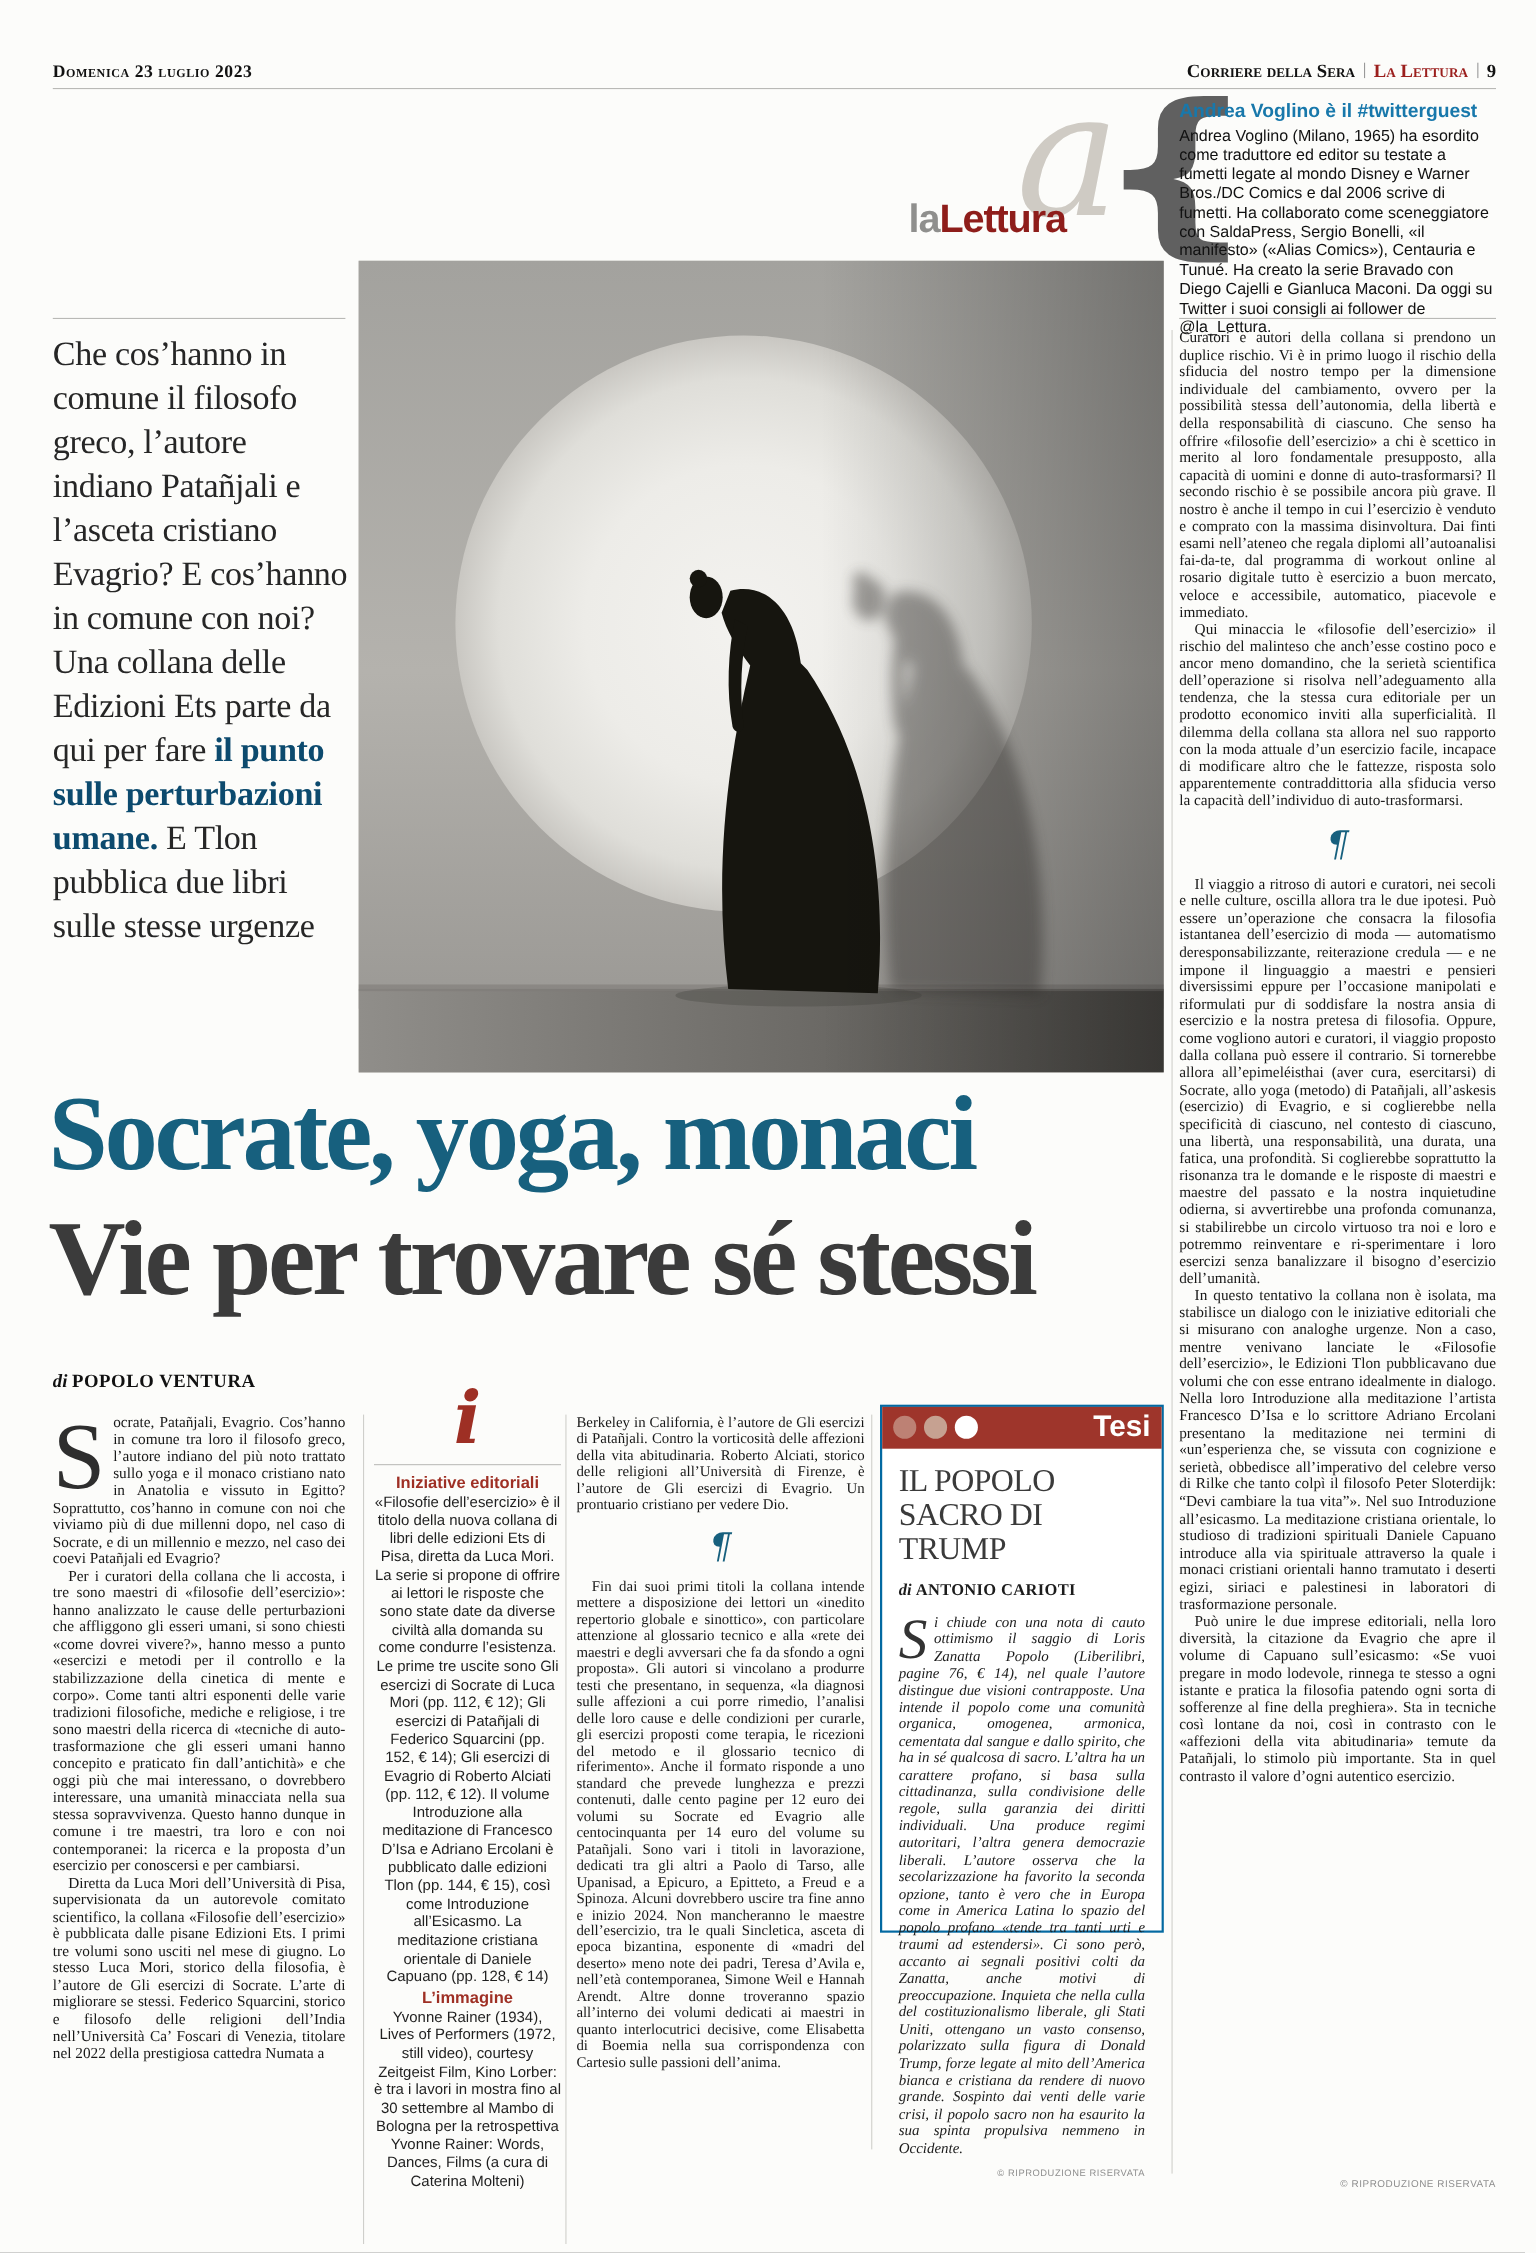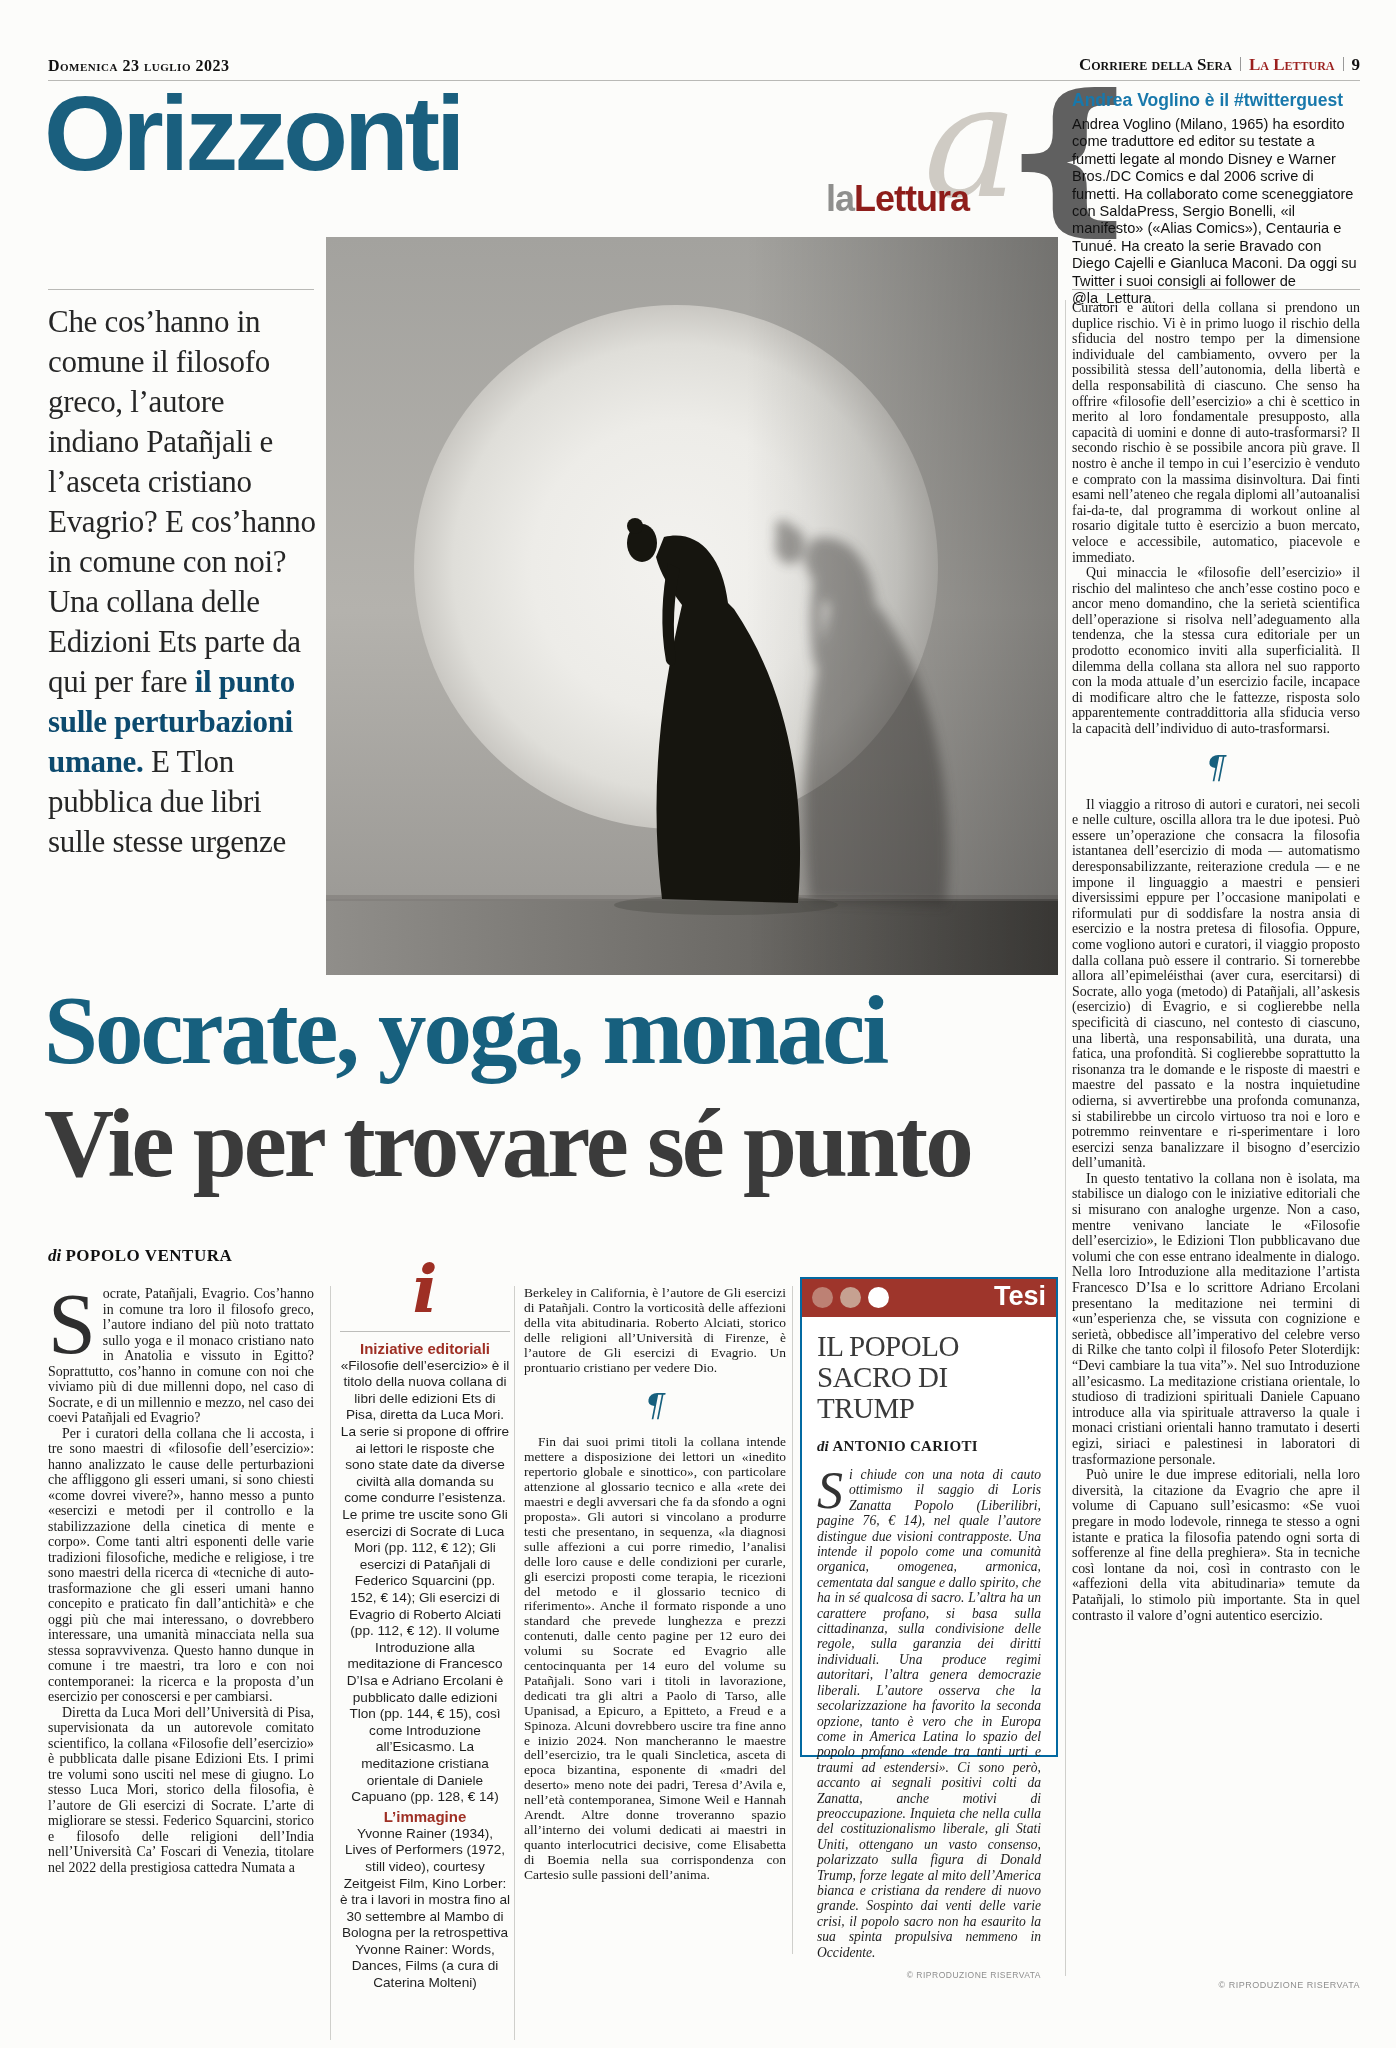--- a/index.html
+++ b/index.html
@@ -97,21 +97,20 @@
 <body>
 
 <div class="page">
 
   <div class="abs date">Domenica 23 luglio 2023</div>
   <div class="abs paper">
     <span>Corriere della Sera</span><span class="sep"></span><span class="lalet">La Lettura</span><span class="sep"></span><span>9</span>
   </div>
   <div class="abs rule-top"></div>
 
-  <div class="abs orizzonti">Orizzonti</div>
 
   <div class="abs lalogo">
     <span class="a-glyph">a</span>
     <span class="wordmark"><span class="la">la</span><span class="lettura">Lettura</span></span>
   </div>
   <div class="abs brace">{</div>
 
   <div class="abs twitter">
     <div class="tw-title">Andrea Voglino è il #twitterguest</div>
     <div class="tw-body">Andrea Voglino (Milano, 1965) ha esordito come traduttore ed editor su testate a fumetti legate al mondo Disney e Warner Bros./DC Comics e dal 2006 scrive di fumetti. Ha collaborato come sceneggiatore con SaldaPress, Sergio Bonelli, «il manifesto» («Alias Comics»), Centauria e Tunué. Ha creato la serie Bravado con Diego Cajelli e Gianluca Maconi. Da oggi su Twitter i suoi consigli ai follower de @la_Lettura.</div>
@@ -161,21 +160,21 @@
   </div>
 
   <div class="abs rule-intro"></div>
   <div class="abs rule-right"></div>
   <div class="abs intro">
     <span>Che cos’hanno in comune il filosofo greco, l’autore indiano Patañjali e l’asceta cristiano Evagrio? E cos’hanno in comune con noi? Una collana delle Edizioni Ets parte da qui per fare </span><span class="hl">il punto sulle perturbazioni umane.</span><span> E Tlon pubblica due libri sulle stesse urgenze</span>
   </div>
 
   <div class="abs headline">
     <div class="hl1">Socrate, yoga, monaci</div>
-    <div class="hl2">Vie per trovare sé punto</div>
+    <div class="hl2">Vie per trovare sé stessi</div>
   </div>
 
   <div class="abs byline">
     <span class="di">di</span> <span class="au">POPOLO VENTURA</span>
   </div>
 
   <div class="abs vr vr-main"></div>
   <div class="abs vr vr-a"></div>
   <div class="abs vr vr-b"></div>
   <div class="abs vr vr-c"></div>

